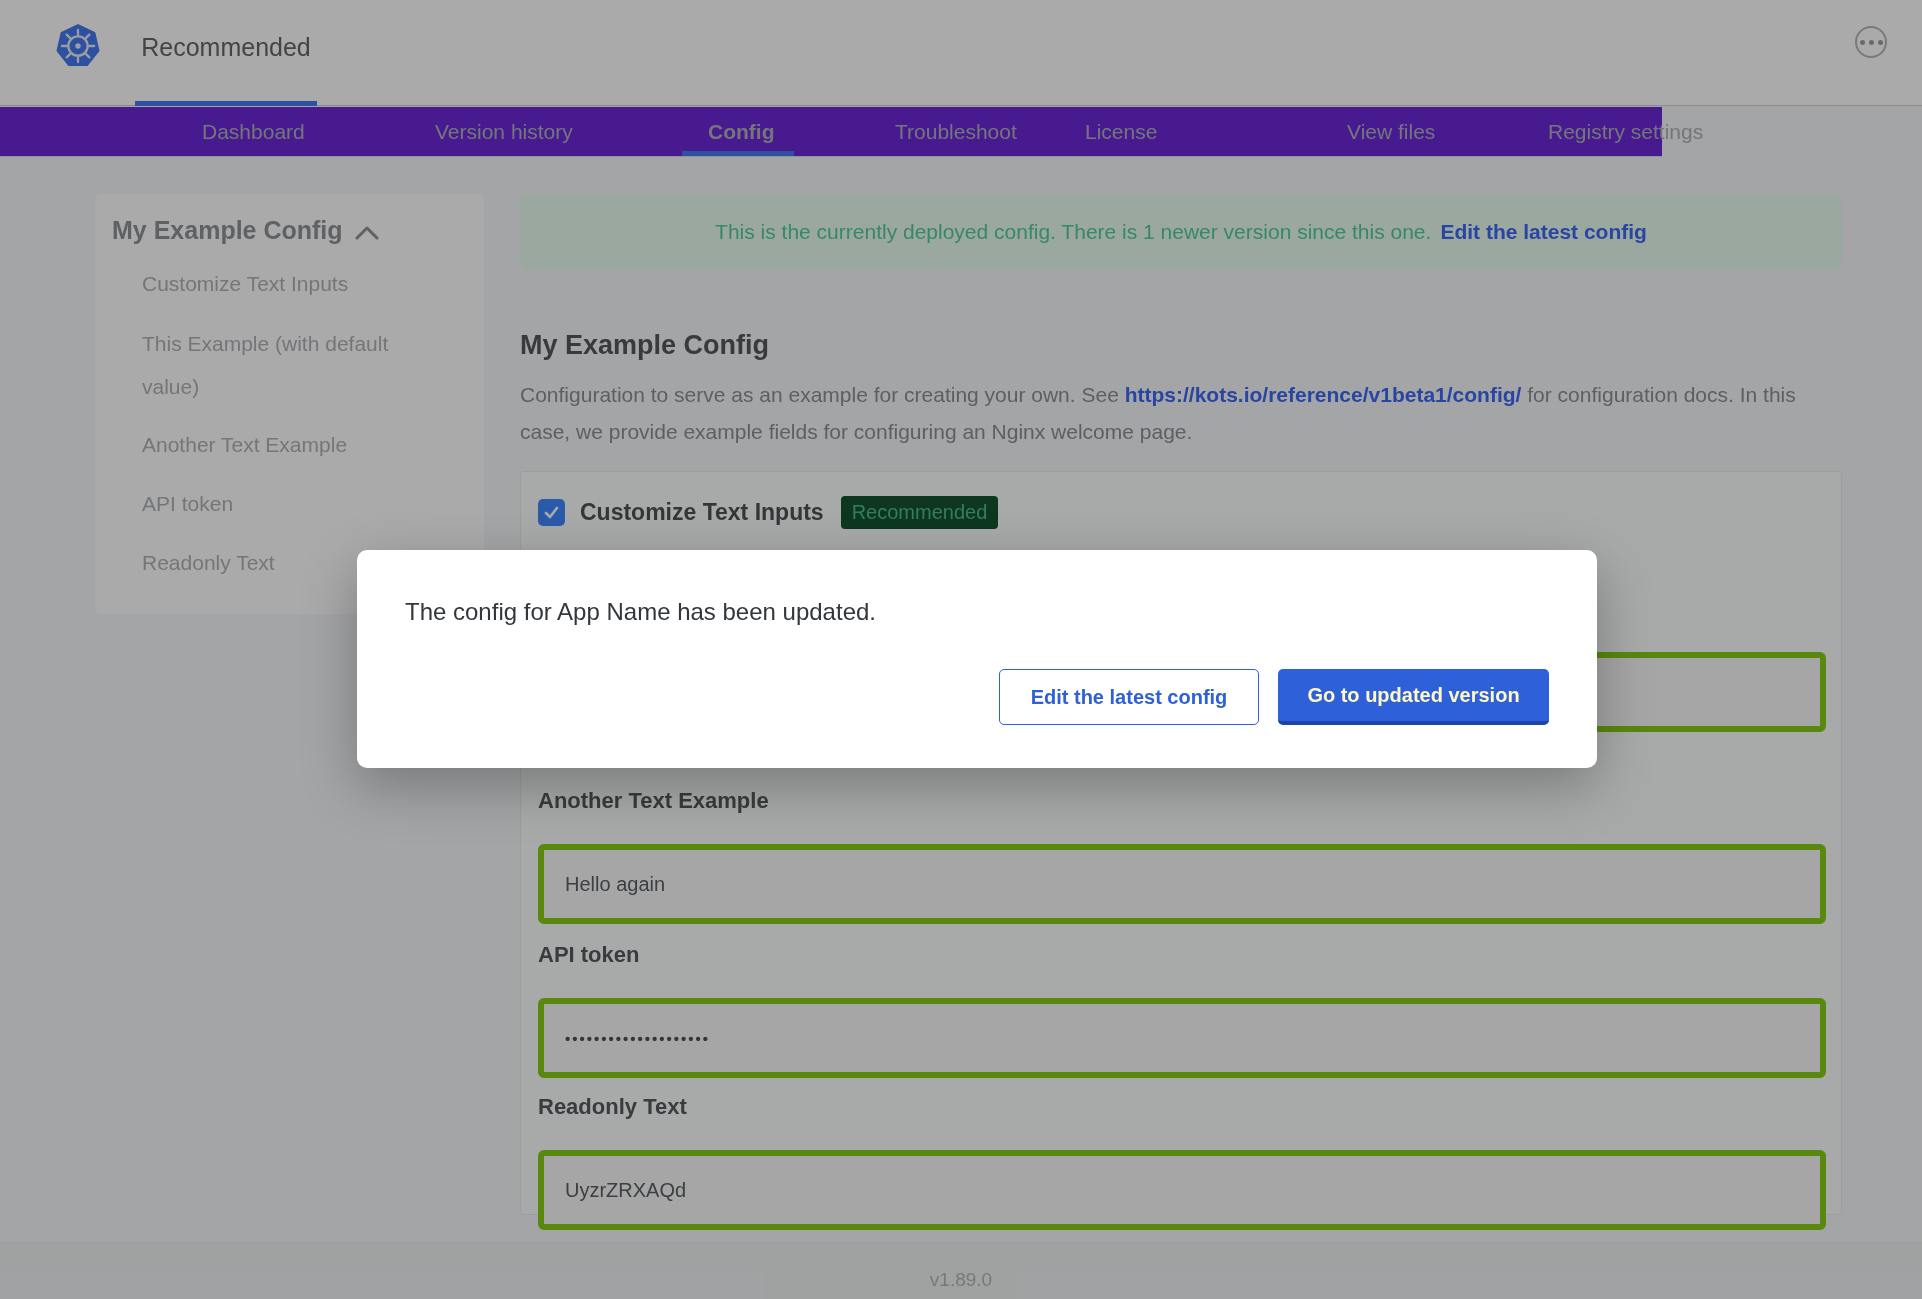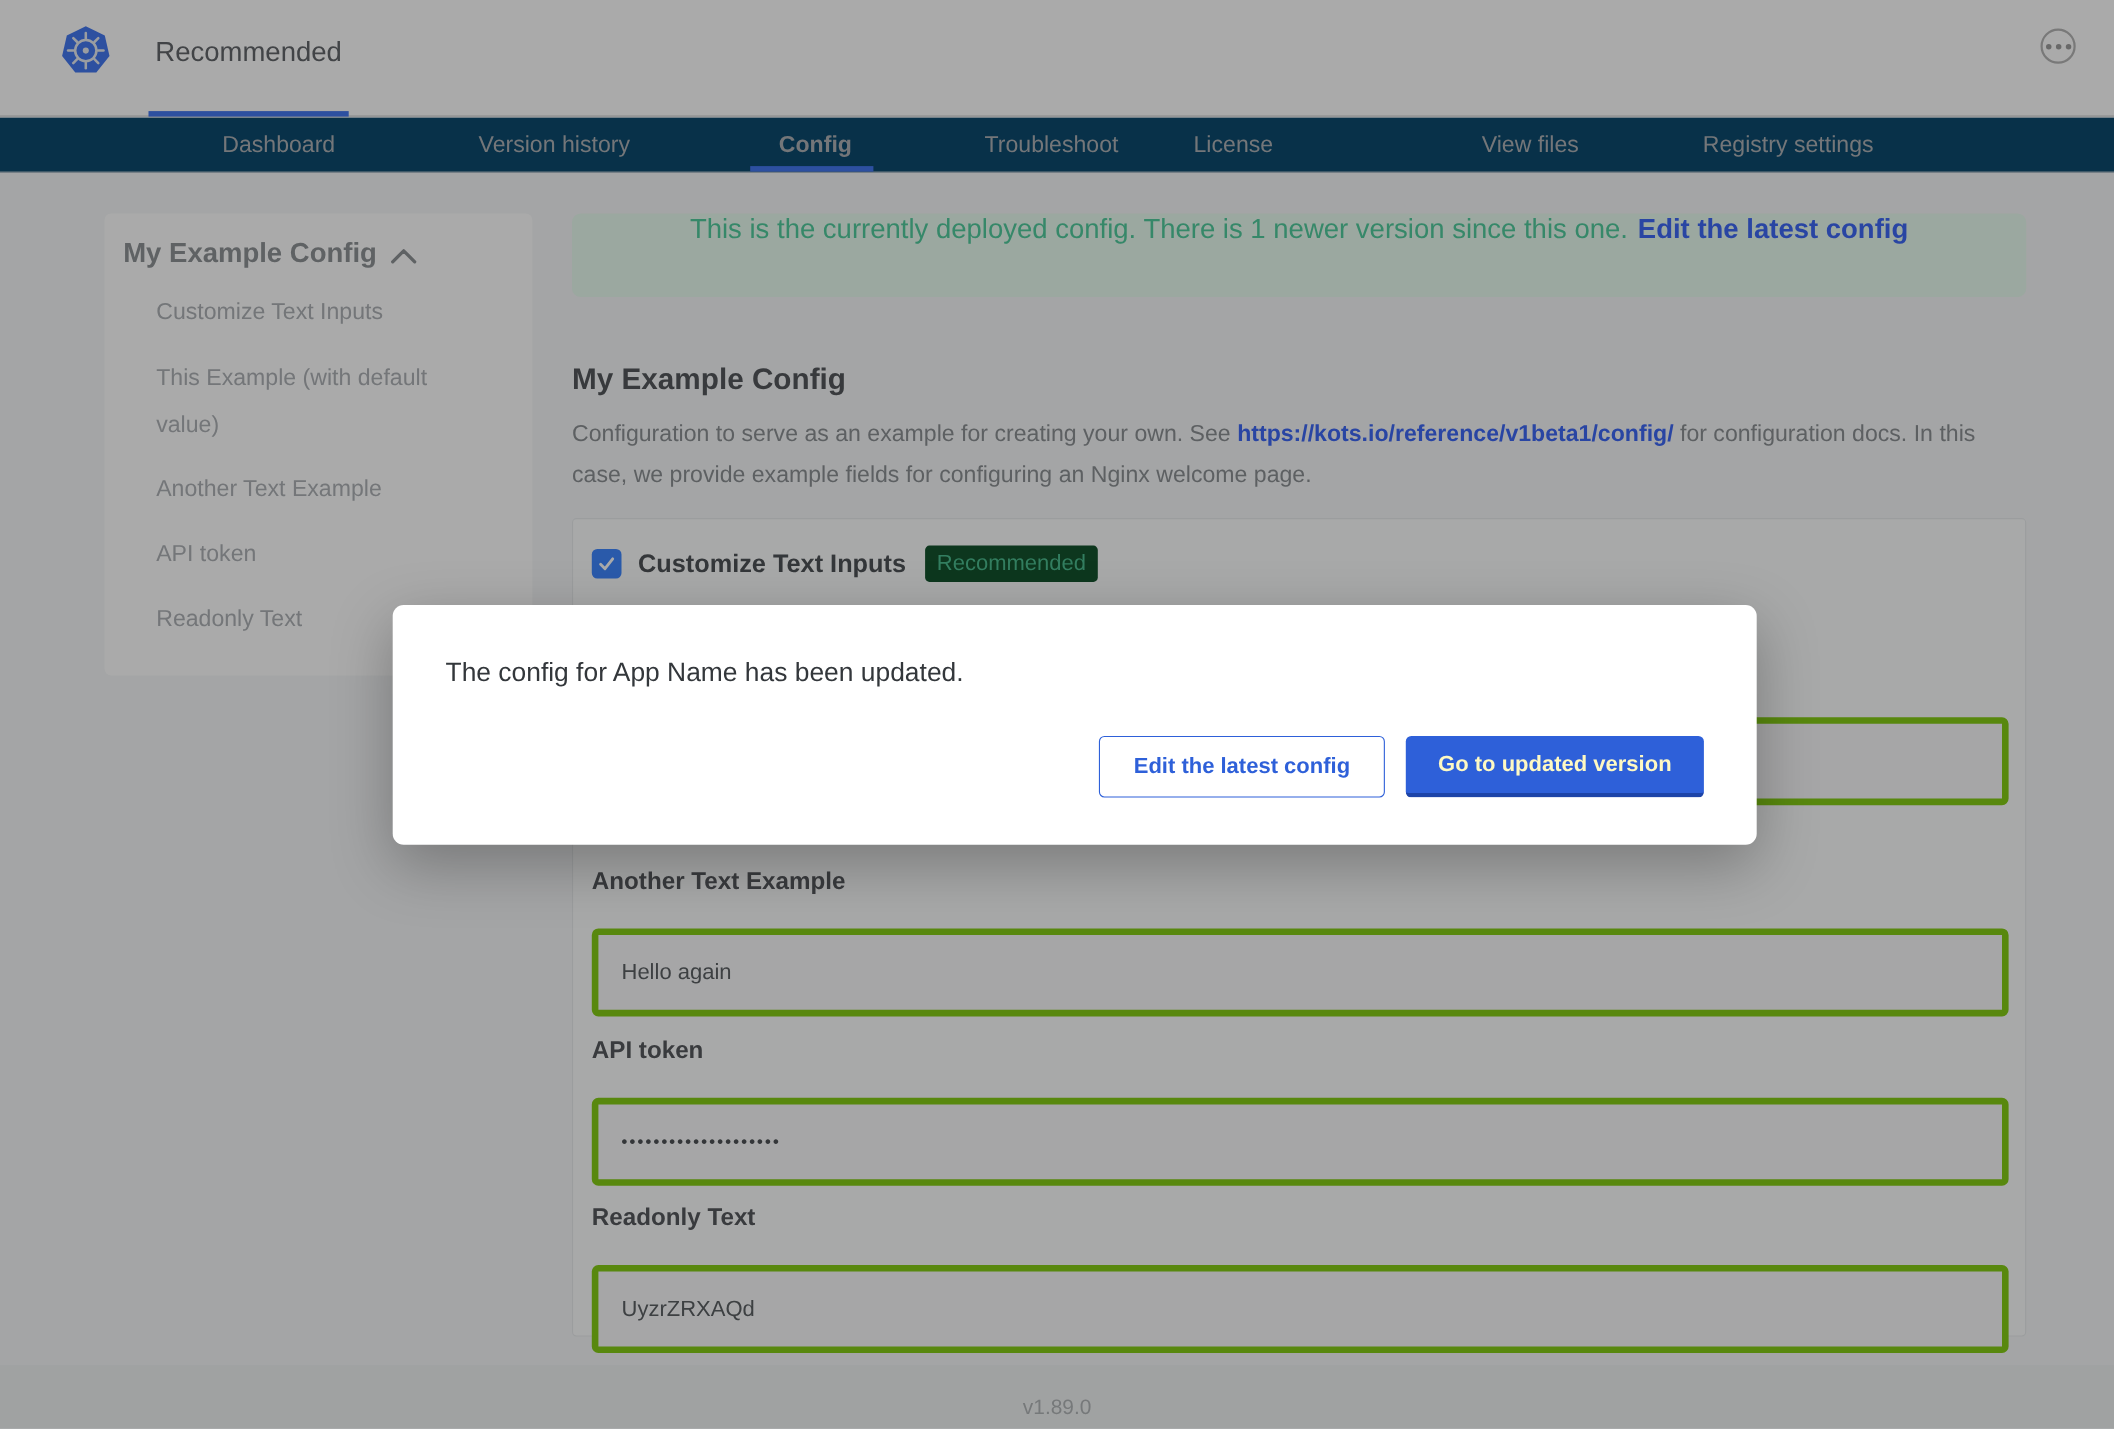--- a/index.html
+++ b/index.html
@@ -10,38 +10,38 @@
   
   .topbar { position:absolute; left:0; top:0; width:1922px; height:106px; background:#ffffff; border-bottom:1px solid #cdd0d2; z-index:2; }
   .k8s-logo { position:absolute; left:55px; top:23px; width:46px; height:46px; }
   .app-tab { position:absolute; left:135px; top:0; width:182px; height:106px; text-align:center; cursor:pointer; }
   .app-tab-label { display:block; margin-top:33px; font-size:25px; font-weight:500; color:#63676b; }
   .app-tab-underline { position:absolute; left:0; bottom:0; width:182px; height:5px; background:#4478f0; }
   .ellipsis-btn { position:absolute; left:1855px; top:26px; width:32px; height:32px; border:2px solid #b6b6b6; border-radius:50%; display:flex; align-items:center; justify-content:center; gap:4px; background:transparent; cursor:pointer; }
   .ellipsis-btn .dot { width:5px; height:5px; border-radius:50%; background:#9e9e9e; }
 
   
-  .subnav { position:absolute; left:0; top:107px; width:1922px; height:50px; background:#0c4a6e; border-bottom:1px solid #d9dcde; z-index:2; }
+  .subnav { position:absolute; left:0; top:107px; width:1662px; height:50px; background:#6d28d9; border-bottom:1px solid #d9dcde; z-index:2; }
   .subnav .nav-item { position:absolute; top:0; height:50px; line-height:50px; font-size:21px; color:#aeb2b6; cursor:pointer; white-space:nowrap; }
   .nav-i0 { left:202px; } .nav-i1 { left:435px; } .nav-i2 { left:708px; color:#7e8286; font-weight:700; }
   .nav-i3 { left:895px; } .nav-i4 { left:1085px; } .nav-i5 { left:1347px; } .nav-i6 { left:1548px; }
   .config-underline { position:absolute; left:682px; bottom:0; width:112px; height:5px; background:#4478f0; }
 
   
   .sidebar-card { position:absolute; left:95px; top:194px; width:389px; height:420px; background:#ffffff; border-radius:6px; padding:22px 18px 0 17px; z-index:1; }
   .sidebar-title-row { display:flex; align-items:center; cursor:pointer; }
   .sidebar-title { font-size:25px; font-weight:700; color:#8f9396; }
   .chevron-up { margin-left:12px; margin-top:4px; }
   .sidebar-items { margin-top:24px; margin-left:30px; }
   .sidebar-item { font-size:21px; line-height:30px; color:#aeb2b6; max-width:262px; margin-bottom:29px; cursor:pointer; }
   .sidebar-item.multi { line-height:43px; margin-top:-6px; margin-bottom:22px; }
 
   
   .main-col { position:absolute; left:520px; top:194px; width:1322px; z-index:1; }
-  .deploy-banner { height:76px; border-radius:8px; background:#e9fcf0; display:flex; align-items:flex-start; justify-content:center; gap:9px; font-size:25px; }
+  .deploy-banner { height:76px; border-radius:8px; background:#e9fcf0; display:flex; align-items:center; justify-content:center; gap:9px; font-size:21px; }
   .deploy-banner .banner-msg { color:#52cc9e; }
   .deploy-banner .banner-link { color:#3e68f5; font-weight:700; cursor:pointer; }
   .config-title { margin-top:58px; font-size:27px; line-height:34px; font-weight:700; color:#54585c; }
   .config-desc { margin-top:14px; font-size:21px; line-height:37px; color:#8c9094; }
   .config-desc .doc-link { color:#3e68f5; font-weight:700; cursor:pointer; }
   .group-box { position:relative; margin-top:21px; width:1322px; height:744px; background:#fdfefe; border:1px solid #e9ecee; border-radius:4px; }
   .checkbox-row { position:absolute; left:17px; top:24px; display:flex; align-items:center; }
   .checkbox { width:27px; height:27px; border-radius:5px; background:#3f87ff; display:flex; align-items:center; justify-content:center; cursor:pointer; }
   .checkbox-label { margin-left:15px; font-size:23px; font-weight:700; color:#4f5357; }
   .rec-badge { margin-left:17px; font-size:20px; color:#4dbd90; background:#14532d; border-radius:4px; padding:5px 11px; }

